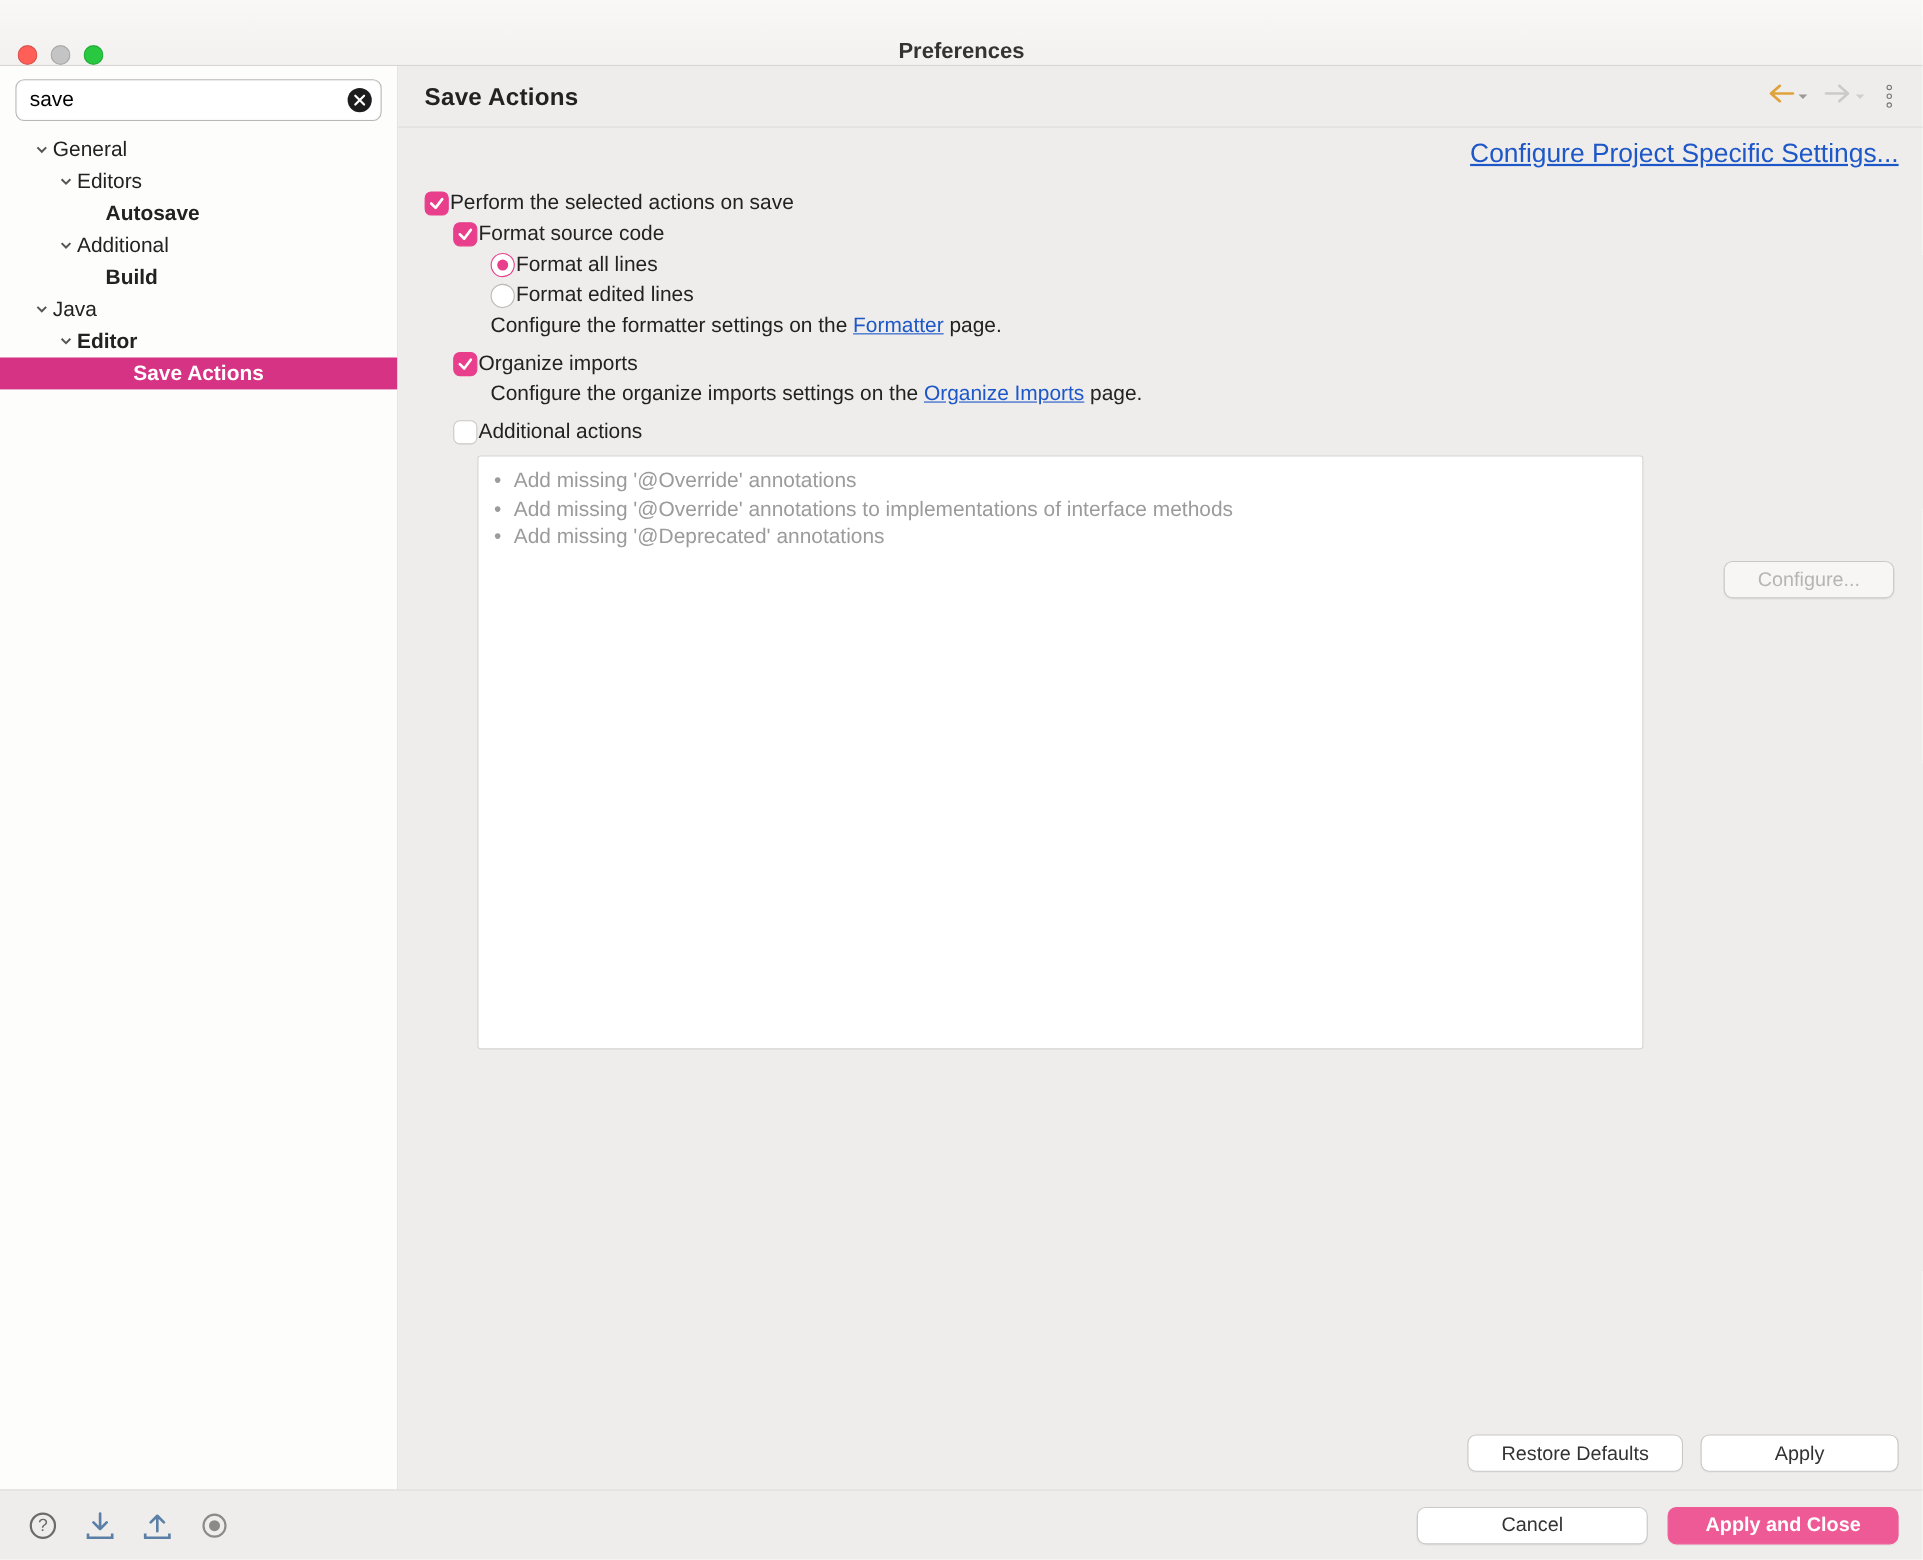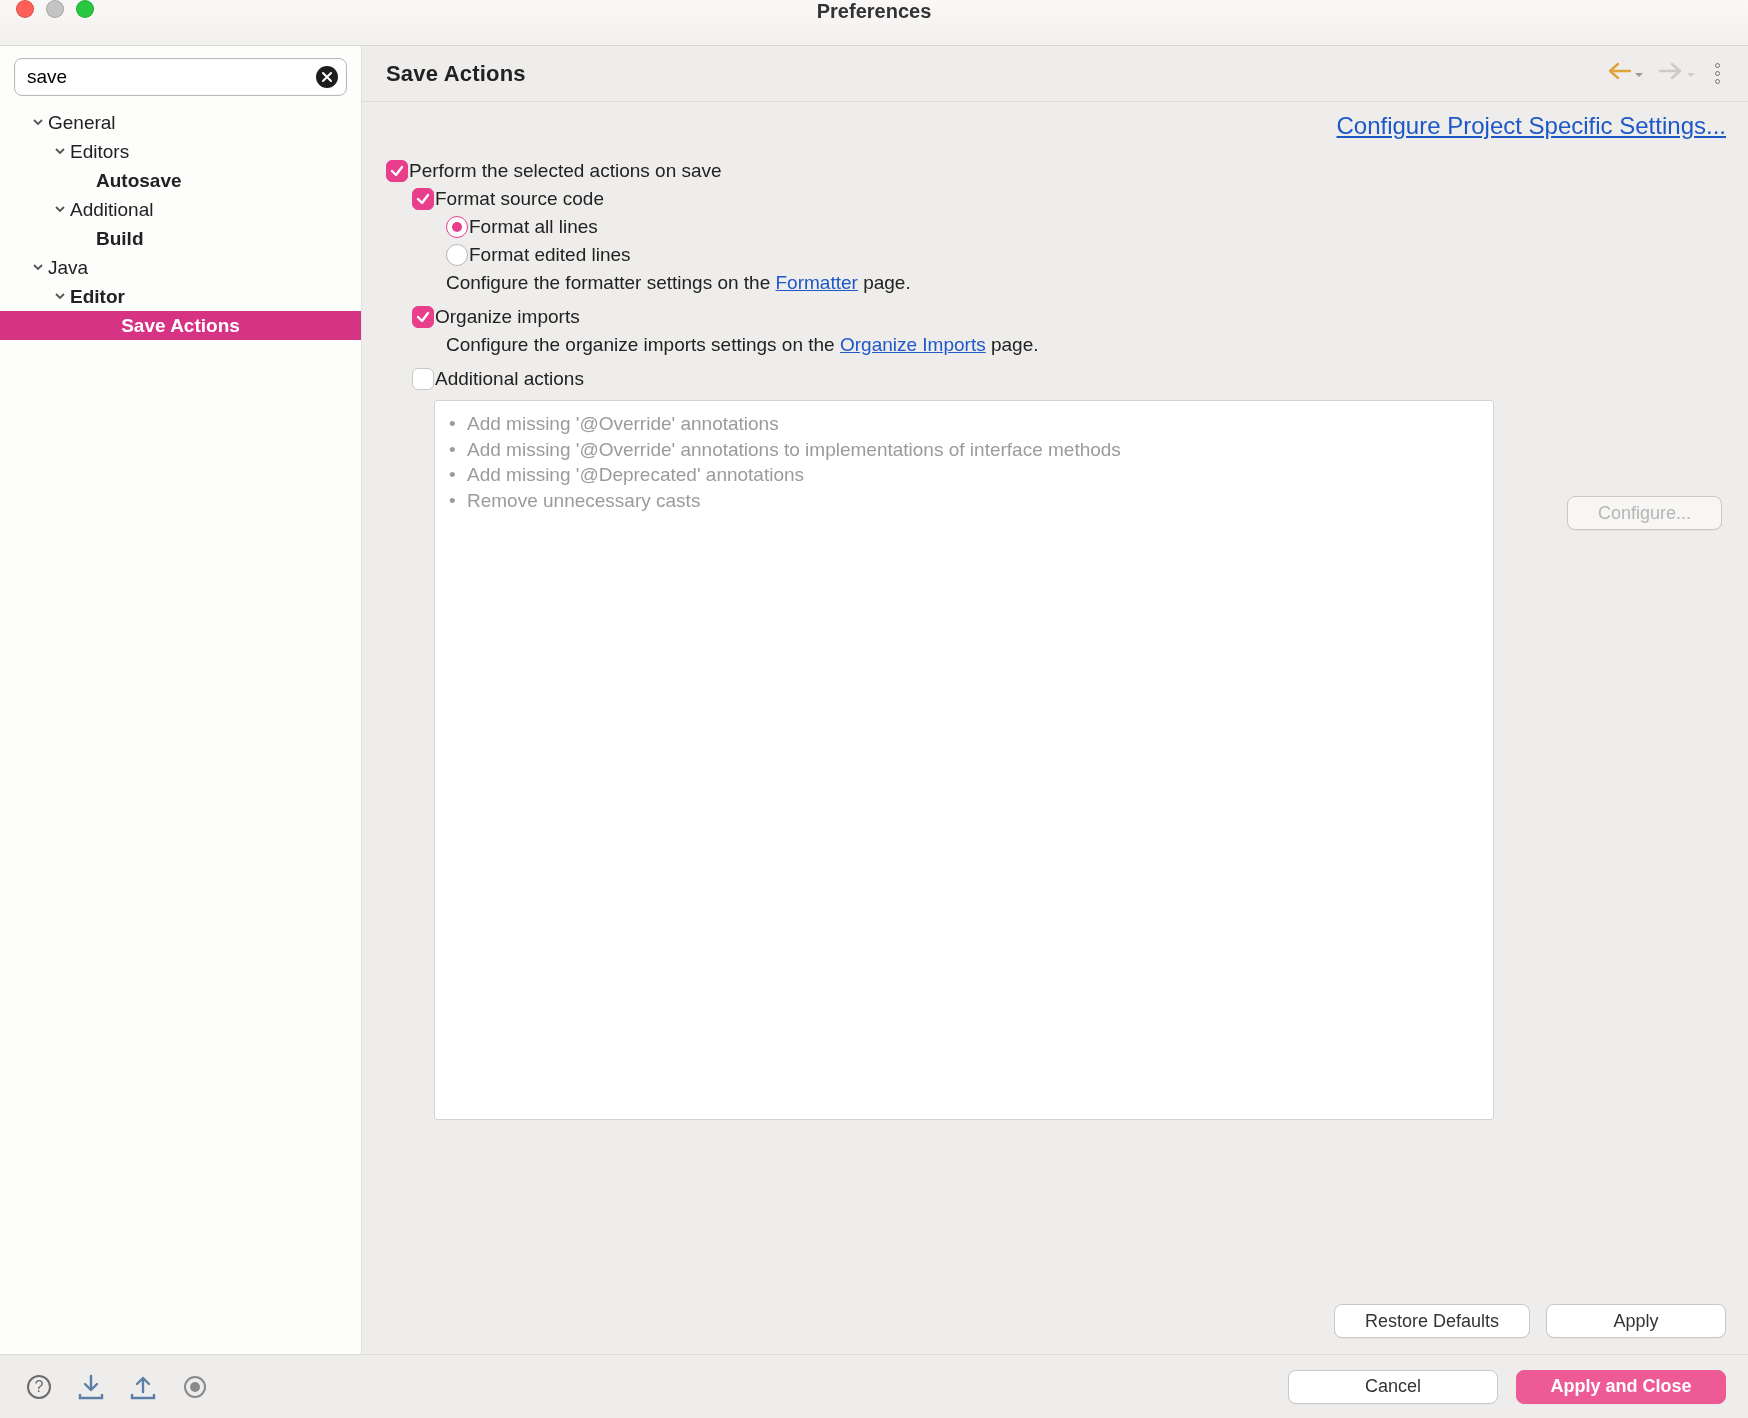--- a/index.html
+++ b/index.html
@@ -1,20 +1,20 @@
 <!DOCTYPE html>
 <html><head>
 <meta charset="utf-8">
 <style>
   * { box-sizing: border-box; margin: 0; padding: 0; }
   html, body { width: 1748px; height: 1418px; font-family: -apple-system, "Helvetica Neue", Arial, sans-serif; font-size: 19px; color: #222; background:#fff; }
   body { display:flex; flex-direction:column; }
 
   
-  .titlebar { height: 46px; display:flex; align-items:flex-start; position:relative; background:linear-gradient(#f9f8f6,#f2f1ef); border-bottom:1px solid #d7d6d4; }
+  .titlebar { height: 60px; display:flex; align-items:flex-end; position:relative; background:linear-gradient(#f9f8f6,#f2f1ef); border-bottom:1px solid #d7d6d4; }
   .traffic { display:flex; gap:12px; margin-left:16px; }
   .tl { width:18px; height:18px; border-radius:50%; border:1px solid rgba(0,0,0,.15); }
   .tl.red { background:#ff5f57; }
   .tl.yel { background:#c4c4c4; }
   .tl.grn { background:#28c840; }
   .title { position:absolute; left:0; right:0; text-align:center; font-weight:600; font-size:20px; color:#333; }
 
   .main { flex:1; display:flex; min-height:0; }
 
   
@@ -57,21 +57,21 @@
   .radio { width:22px; height:22px; border-radius:50%; border:1.5px solid #b8b7b5; background:#fff; display:flex; align-items:center; justify-content:center; }
   .radio.checked { border-color:#e83e8c; }
   .radio.checked::after { content:""; width:10px; height:10px; border-radius:50%; background:#e83e8c; display:block; }
 
   .lv1 { margin-left:0; }
   .lv2 { margin-left:26px; }
   .lv3 { margin-left:60px; }
   .desc { margin-left:60px; margin-top:4px; margin-bottom:12px; font-size:19px; }
   .desc a, .inline-link { color:#1d57c8; text-decoration:underline; cursor:pointer; }
 
-  .listbox { margin:10px 0 0 48px; width:1060px; height:720px; background:#fff; border:1px solid #d5d4d2; border-radius:3px; padding:10px 14px; }
+  .listbox { margin:10px 0 0 48px; width:1060px; height:540px; background:#fff; border:1px solid #d5d4d2; border-radius:3px; padding:10px 14px; }
   .listbox ul { list-style:none; }
   .listbox li { color:#9b9b9b; font-size:19px; line-height:1.35; padding-left:18px; position:relative; }
   .listbox li::before { content:"•"; position:absolute; left:0; top:0; color:#9b9b9b; }
   .configure-btn { position:absolute; right:26px; margin-top:6px; }
   .btn { height:34px; padding:0 30px; border:1px solid #c9c8c6; border-radius:8px; background:#fff; font-size:18px; color:#333; cursor:pointer; box-shadow:0 1px 1px rgba(0,0,0,0.03); }
   .btn.disabled { color:#b5b5b5; cursor:default; background:#f7f6f4; }
   .btn.pink { background:#ed5a96; color:#fff; border-color:#ed5a96; font-weight:600; }
 
   .content-bottom { margin-top:auto; display:flex; justify-content:flex-end; gap:16px; padding:16px 22px 16px 0; }
   .content-bottom .btn { min-width:180px; }
@@ -246,21 +246,20 @@
             
           </div>
           <span>Additional actions</span>
         </div>
 
         <div class="listbox">
           <ul>
             <li>Add missing '@Override' annotations</li>
             <li>Add missing '@Override' annotations to implementations of interface methods</li>
             <li>Add missing '@Deprecated' annotations</li>
-            <li>Remove unnecessary casts</li>
           </ul>
         </div>
 
         <button class="btn disabled configure-btn" style="top:350px;">Configure...</button>
       </div>
     </div>
 
     <div class="content-bottom">
       <button class="btn">Restore Defaults</button>
       <button class="btn">Apply</button>

